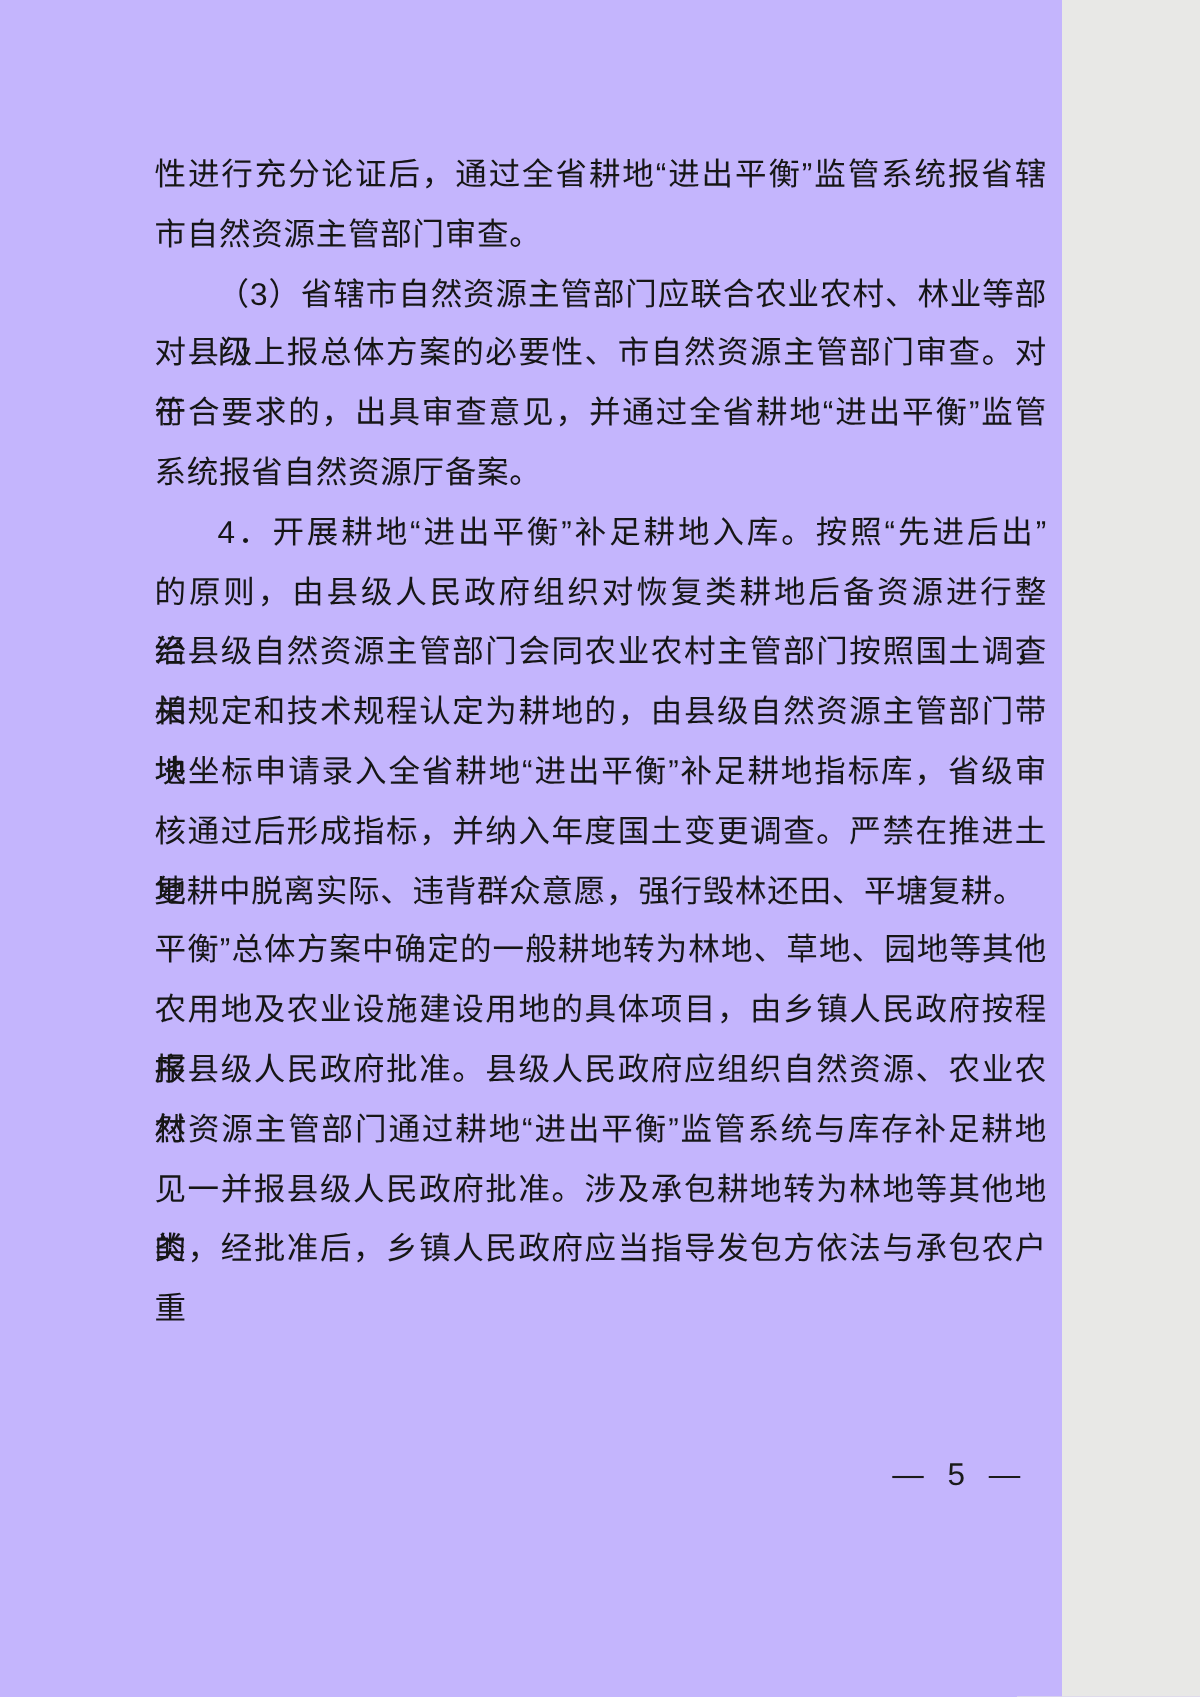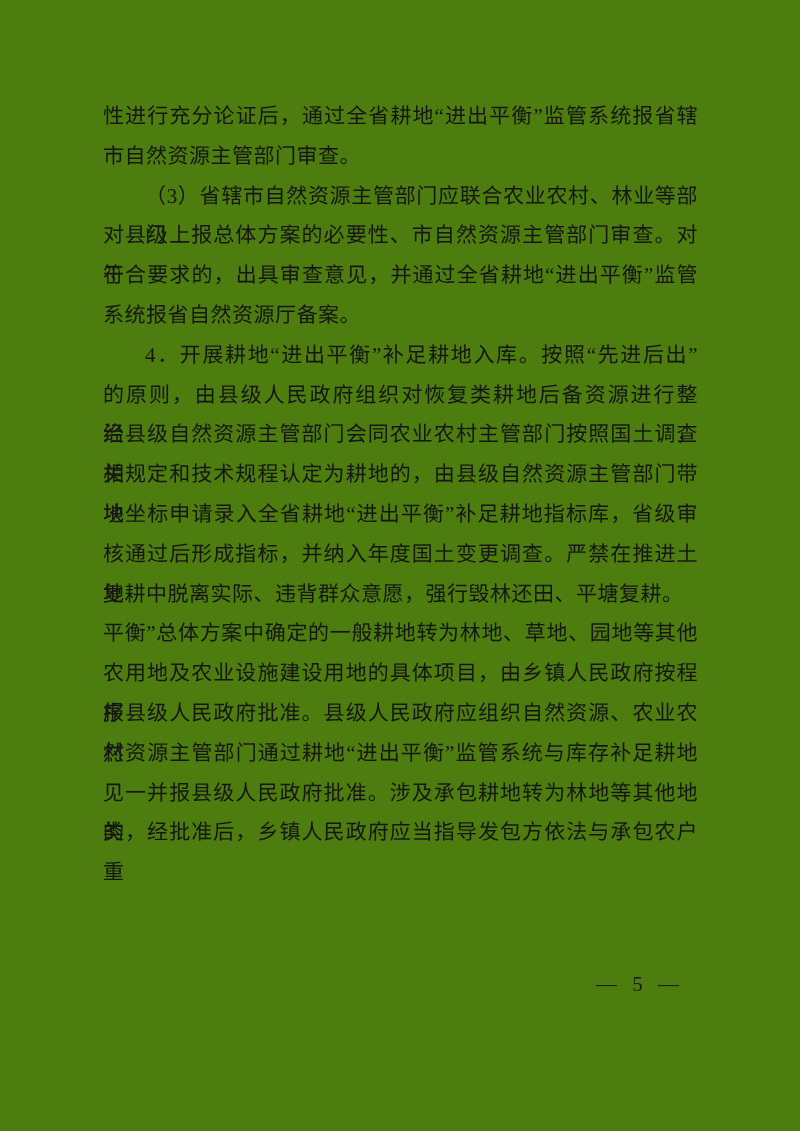--- a/index.html
+++ b/index.html
@@ -2,25 +2,25 @@
 <html lang="zh-CN"><head>
 <meta charset="utf-8">
 <style>
   html, body {
     margin: 0;
     padding: 0;
     background: #e8e8e6;
   }
   .page {
     position: relative;
-    width: 800px;
+    width: 708px;
     height: 1131px;
-    background: #4d7c0f;
+    background: #c4b5fd;
     overflow: hidden;
-    font-family: Liberation Serif, serif;
+    font-family: Liberation Sans, sans-serif;
     color: #161616;
   }
   .text-block {
     position: absolute;
     left: 103px;
     top: 97px;
     width: 595px;
   }
   .line {
     height: 39.8px;

